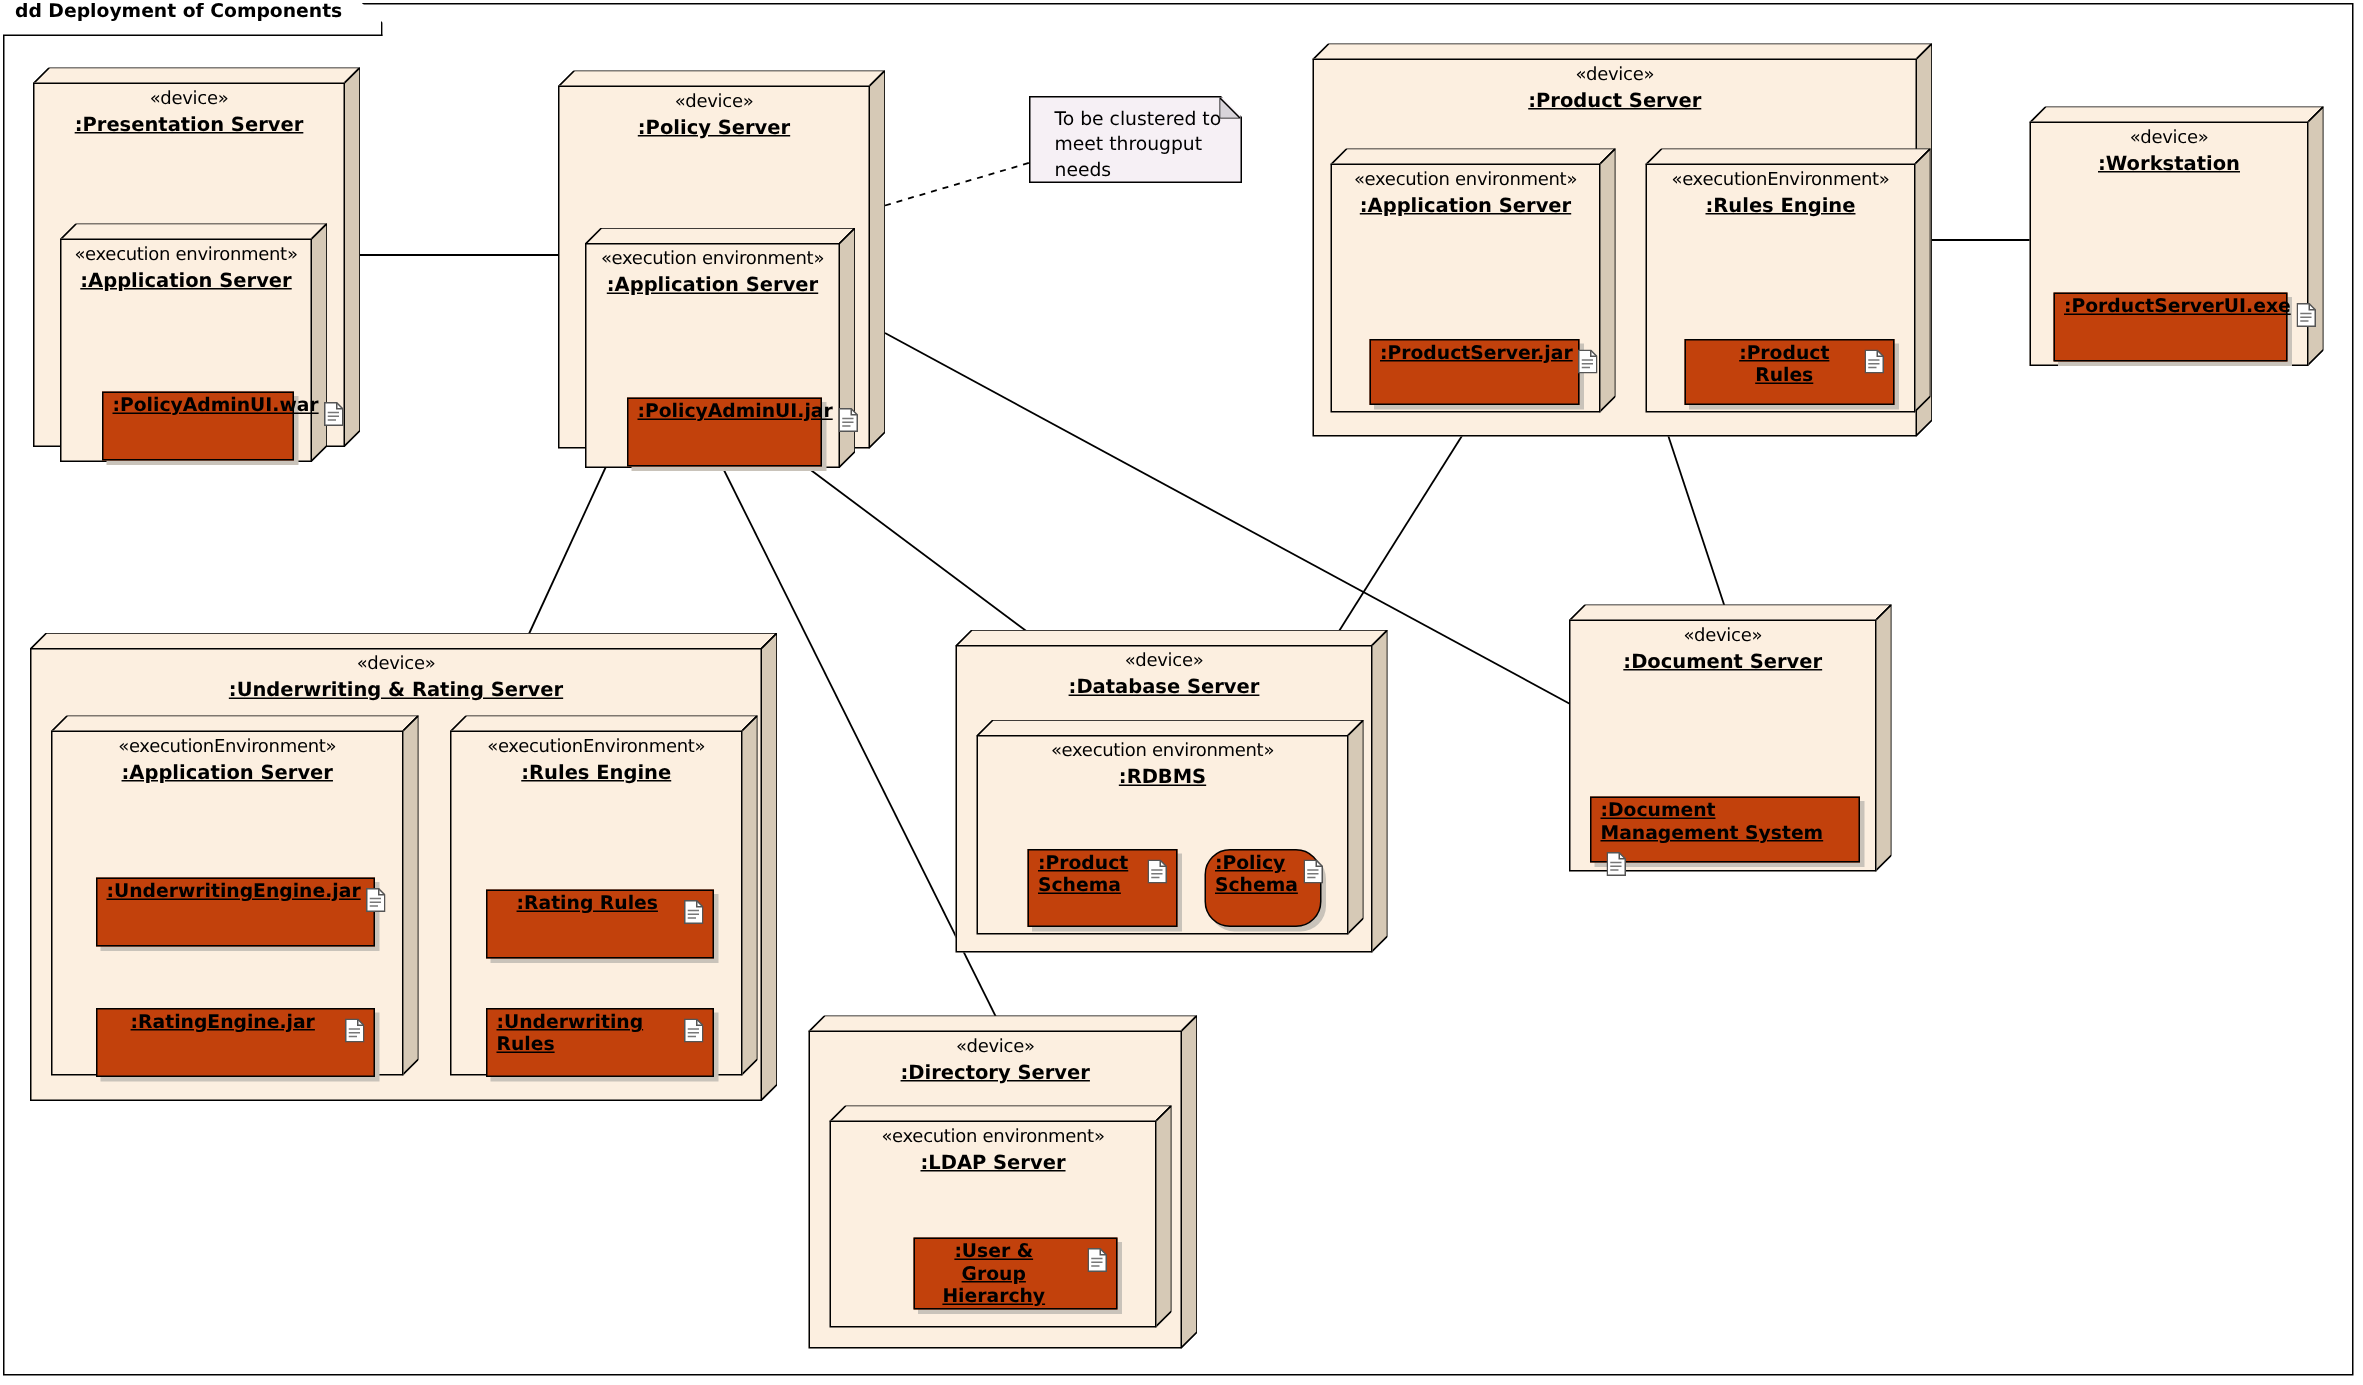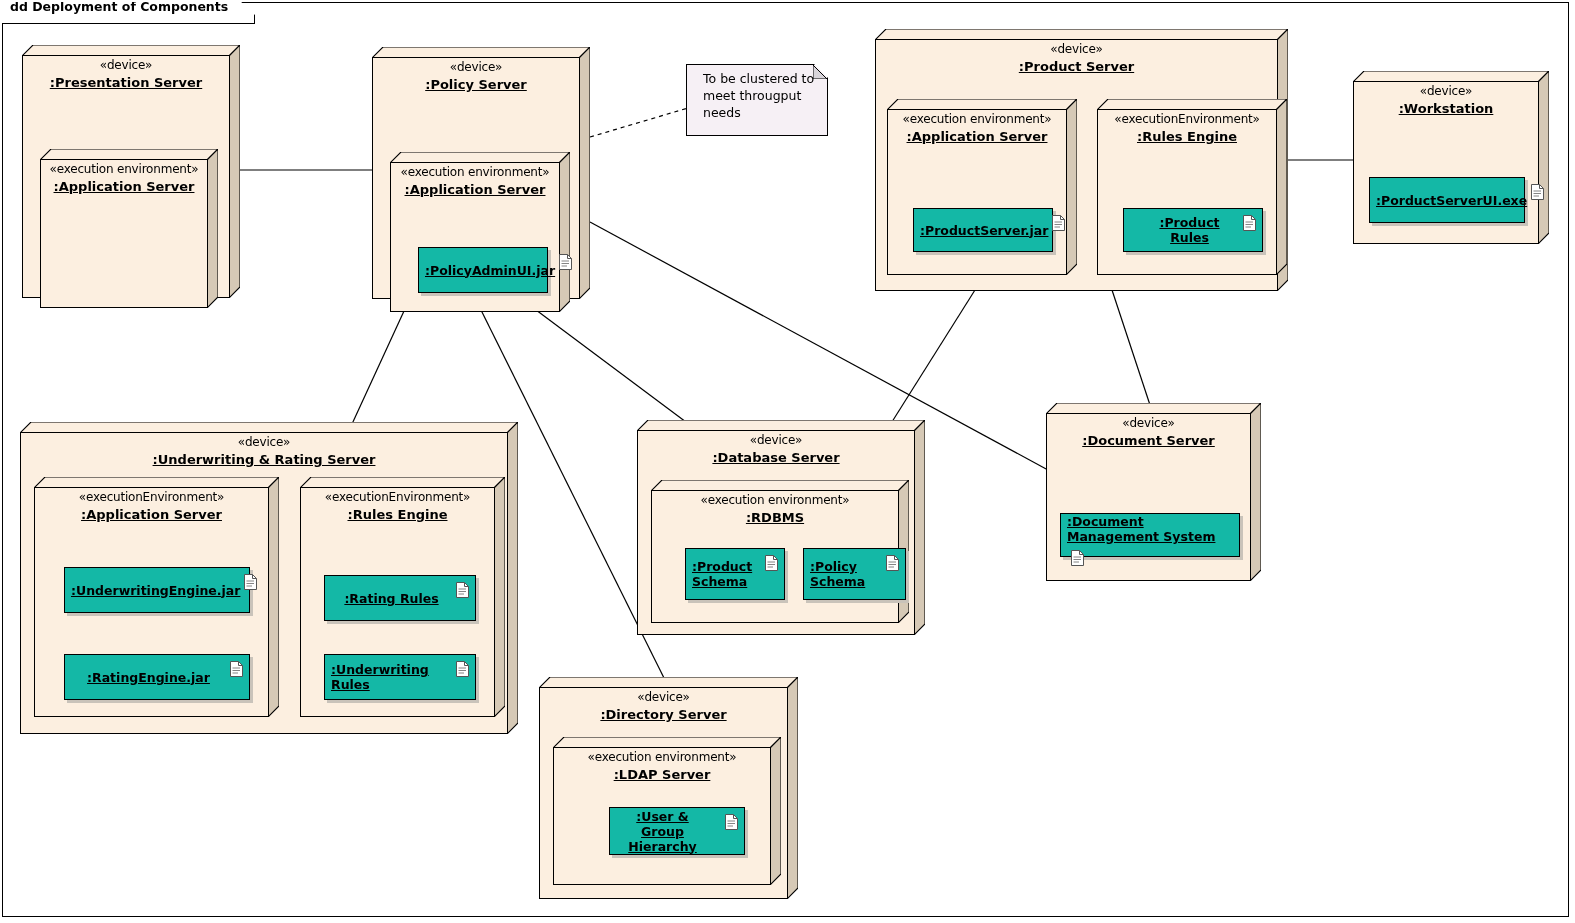--- a/index.html
+++ b/index.html
@@ -98,27 +98,27 @@
     font-weight: bold;
     text-decoration: underline;
     color: #000;
     margin-top: 2px;
     display: inline-block;
   }
 
   
   .artifact {
     position: absolute;
-    background: #14b8a6;
+    background: #c2410c;
     border: 1.2px solid #000;
     box-sizing: border-box;
     box-shadow: 3px 3px 0 0 #c9c3ba;
     display: flex;
-    align-items: center;
     padding: 0 6px;
+    margin-top: 18px;
   }
   .artifact .label {
     flex: 1;
     font-size: 12.5px;
     font-weight: bold;
     text-decoration: underline;
     color: #000;
     line-height: 1.2;
   }
   .artifact .label.center { text-align: center; }
@@ -197,20 +197,30 @@
         <polygon points="0,11 11,0 178,0 167,11" fill="#FCEFE0" stroke="#000" stroke-width="1.1"></polygon>
       </svg>
       <svg class="side-face" viewBox="0 0 11 159" preserveAspectRatio="none">
         <polygon points="0,11 11,0 11,148 0,159" fill="#D6C9B6" stroke="#000" stroke-width="1.1"></polygon>
       </svg>
       <div class="body"></div>
       <div class="caption">
         <div class="stereotype">«execution environment»</div>
         <div><span class="nodename">:Application Server</span></div>
       </div>
+      <div class="artifact" style="left:28px; top:94px; width:128px; height:46px;">
+        <span class="label">:PolicyAdminUI.war</span>
+        <svg class="doc-icon" viewBox="0 0 13 16">
+          <polygon points="0.5,0.5 8.5,0.5 12.5,4.5 12.5,15.5 0.5,15.5" fill="#fff" stroke="#555" stroke-width="1"></polygon>
+          <polyline points="8.5,0.5 8.5,4.5 12.5,4.5" fill="none" stroke="#555" stroke-width="1"></polyline>
+          <line x1="2.5" y1="7" x2="10" y2="7" stroke="#777" stroke-width="0.9"></line>
+          <line x1="2.5" y1="9.5" x2="10" y2="9.5" stroke="#777" stroke-width="0.9"></line>
+          <line x1="2.5" y1="12" x2="8" y2="12" stroke="#777" stroke-width="0.9"></line>
+        </svg>
+      </div>
     </div>
   </div>
 
   <div class="node" style="left:372px; top:47px; width:218px; height:252px;">
     <svg class="top-face" viewBox="0 0 218 11" preserveAspectRatio="none">
       <polygon points="0,11 11,0 218,0 207,11" fill="#FCEFE0" stroke="#000" stroke-width="1.1"></polygon>
     </svg>
     <svg class="side-face" viewBox="0 0 11 252" preserveAspectRatio="none">
       <polygon points="0,11 11,0 11,241 0,252" fill="#D6C9B6" stroke="#000" stroke-width="1.1"></polygon>
     </svg>
@@ -238,21 +248,21 @@
           <polygon points="0.5,0.5 8.5,0.5 12.5,4.5 12.5,15.5 0.5,15.5" fill="#fff" stroke="#555" stroke-width="1"></polygon>
           <polyline points="8.5,0.5 8.5,4.5 12.5,4.5" fill="none" stroke="#555" stroke-width="1"></polyline>
           <line x1="2.5" y1="7" x2="10" y2="7" stroke="#777" stroke-width="0.9"></line>
           <line x1="2.5" y1="9.5" x2="10" y2="9.5" stroke="#777" stroke-width="0.9"></line>
           <line x1="2.5" y1="12" x2="8" y2="12" stroke="#777" stroke-width="0.9"></line>
         </svg>
       </div>
     </div>
   </div>
 
-  <div class="note" style="left:686px; top:64px; width:142px; height:72px;padding-left:16px;">
+  <div class="note" style="left:686px; top:64px; width:142px; height:58px;padding-left:16px;">
     <span>To be clustered to meet througput needs</span>
     <svg class="fold" viewBox="0 0 14 14">
       <polygon points="0,0 14,14 0,14" fill="#D8D4DA" stroke="#000" stroke-width="1"></polygon>
     </svg>
   </div>
 
   <div class="node" style="left:875px; top:29px; width:413px; height:262px;">
     <svg class="top-face" viewBox="0 0 413 11" preserveAspectRatio="none">
       <polygon points="0,11 11,0 413,0 402,11" fill="#FCEFE0" stroke="#000" stroke-width="1.1"></polygon>
     </svg>
@@ -448,21 +458,21 @@
       <div class="artifact" style="left:34px; top:68px; width:100px; height:52px;">
         <span class="label">:Product Schema</span>
         <svg class="doc-icon" viewBox="0 0 13 16">
           <polygon points="0.5,0.5 8.5,0.5 12.5,4.5 12.5,15.5 0.5,15.5" fill="#fff" stroke="#555" stroke-width="1"></polygon>
           <polyline points="8.5,0.5 8.5,4.5 12.5,4.5" fill="none" stroke="#555" stroke-width="1"></polyline>
           <line x1="2.5" y1="7" x2="10" y2="7" stroke="#777" stroke-width="0.9"></line>
           <line x1="2.5" y1="9.5" x2="10" y2="9.5" stroke="#777" stroke-width="0.9"></line>
           <line x1="2.5" y1="12" x2="8" y2="12" stroke="#777" stroke-width="0.9"></line>
         </svg>
       </div>
-      <div class="artifact" style="left:152px; top:68px; width:103px; height:52px;">
+      <div class="artifact" style="left:152px; top:68px; width:78px; height:52px;border-radius:17px;">
         <span class="label">:Policy Schema</span>
         <svg class="doc-icon" viewBox="0 0 13 16">
           <polygon points="0.5,0.5 8.5,0.5 12.5,4.5 12.5,15.5 0.5,15.5" fill="#fff" stroke="#555" stroke-width="1"></polygon>
           <polyline points="8.5,0.5 8.5,4.5 12.5,4.5" fill="none" stroke="#555" stroke-width="1"></polyline>
           <line x1="2.5" y1="7" x2="10" y2="7" stroke="#777" stroke-width="0.9"></line>
           <line x1="2.5" y1="9.5" x2="10" y2="9.5" stroke="#777" stroke-width="0.9"></line>
           <line x1="2.5" y1="12" x2="8" y2="12" stroke="#777" stroke-width="0.9"></line>
         </svg>
       </div>
     </div>

